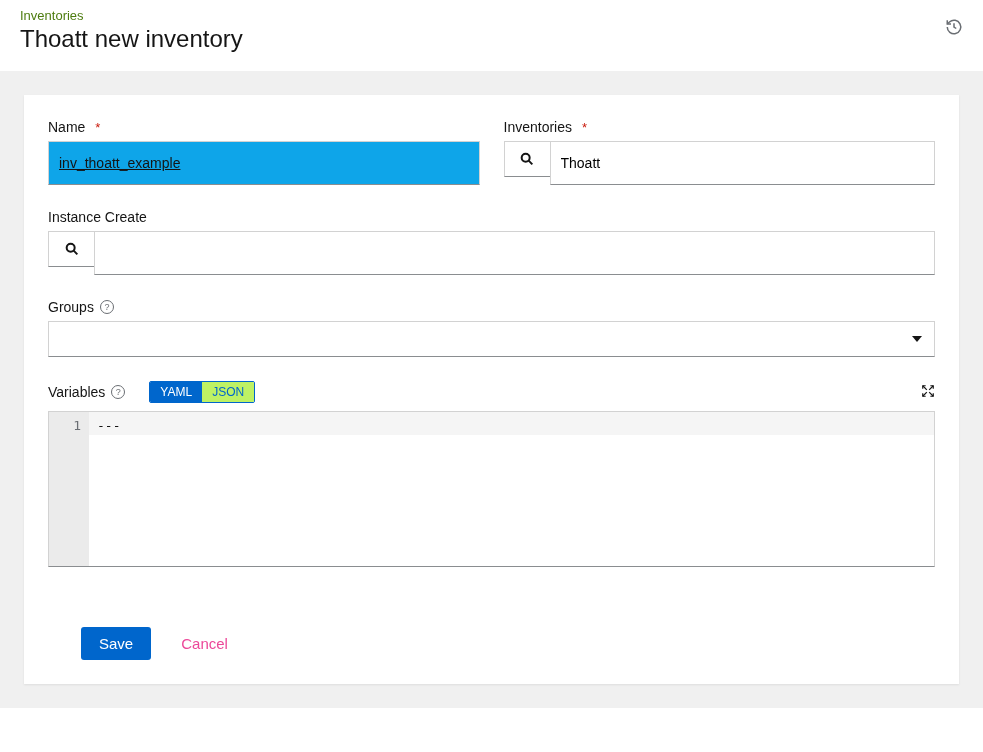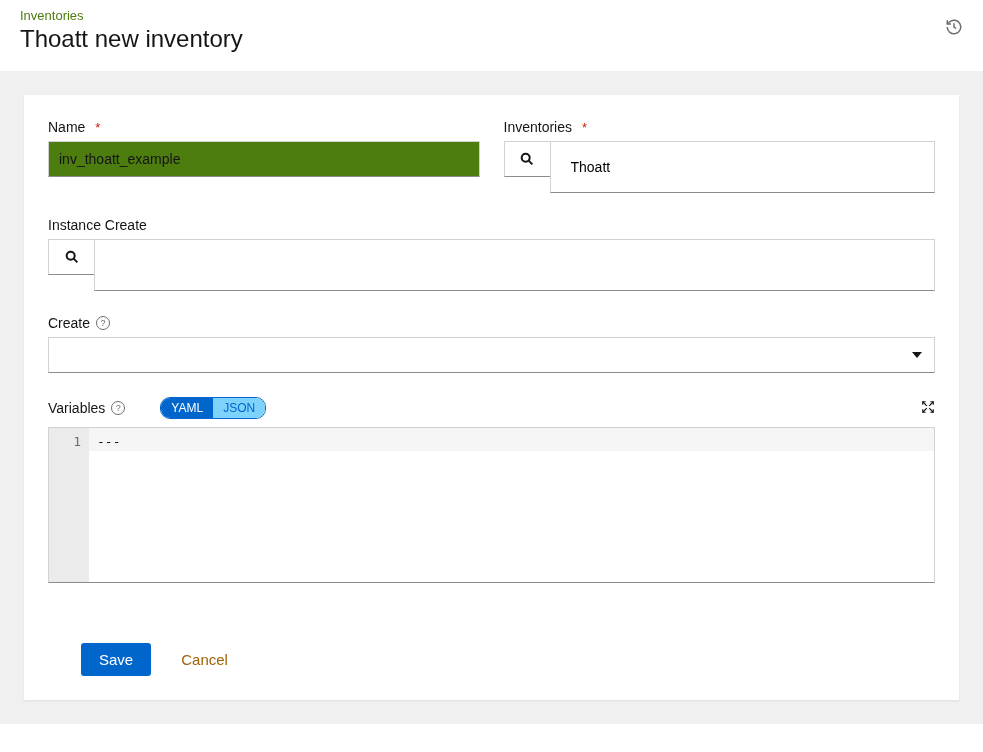--- a/index.html
+++ b/index.html
@@ -59,52 +59,53 @@
     align-items: center;
     gap: 6px;
   }
   .required-asterisk {
     color: #c9190b;
     margin-left: 4px;
     font-size: 13px;
   }
   .text-input {
     width: 100%;
-    height: 36px;
+    height: 44px;
     border: 1px solid #d2d2d2;
     border-bottom: 1px solid #8a8d90;
     padding: 0 10px;
     font-size: 14px;
     color: #151515;
-    background: #4d7c0f;
+    background: #0ea5e9;
     outline: none;
+    text-decoration: underline;
   }
   .input-with-lookup {
     display: flex;
     width: 100%;
   }
   .lookup-btn {
     width: 46px;
     height: 36px;
     border: 1px solid #d2d2d2;
     border-bottom: 1px solid #8a8d90;
     border-right: none;
     background: #fff;
     display: flex;
     align-items: center;
     justify-content: center;
     cursor: pointer;
     color: #151515;
   }
   .lookup-input {
     flex: 1;
-    height: 52px;
-    border: 1px solid #d2d2d2;
-    border-bottom: 1px solid #8a8d90;
-    padding: 0 20px;
+    height: 44px;
+    border: 1px solid #d2d2d2;
+    border-bottom: 1px solid #8a8d90;
+    padding: 0 10px;
     font-size: 14px;
     background: #fff;
     outline: none;
   }
   .ig-group { width: 286px; }
   .labels-group { width: 100%; margin-bottom: 24px; }
   .labels-select {
     width: 100%;
     height: 36px;
     border: 1px solid #d2d2d2;
@@ -130,40 +131,39 @@
     align-items: center;
     justify-content: center;
     font-size: 9px;
     color: #6a6e73;
     cursor: pointer;
   }
   .variables-header {
     display: flex;
     align-items: center;
     margin-bottom: 8px;
-    gap: 11px;
   }
   .variables-label {
     font-size: 14px;
     color: #151515;
     display: flex;
     align-items: center;
     gap: 6px;
   }
   .toggle-group {
     display: inline-flex;
     border: 1px solid #06c;
-    border-radius: 10px;
+    border-radius: 2px;
     overflow: hidden;
     margin-left: 24px;
     font-size: 12px;
   }
   .toggle-btn {
     padding: 3px 10px;
-    background: #7dd3fc;
+    background: #bef264;
     color: #06c;
     border: none;
     cursor: pointer;
     font-size: 12px;
   }
   .toggle-btn.active {
     background: #06c;
     color: #fff;
   }
   .expand-icon {
@@ -210,21 +210,21 @@
     color: #fff;
     border: none;
     border-radius: 3px;
     padding: 8px 18px;
     font-size: 15px;
     cursor: pointer;
   }
   .btn-link {
     background: none;
     border: none;
-    color: #a16207;
+    color: #ec4899;
     font-size: 15px;
     cursor: pointer;
   }
 </style>
 </head>
 <body>
 
 <div class="header">
   <div class="breadcrumb">
     <a href="#">Inventories</a>
@@ -281,21 +281,21 @@
                 <line x1="20" y1="20" x2="14.5" y2="14.5"></line>
               </svg>
           </button>
           <input class="lookup-input" type="text" value="" style="">
         </div>
       </div>
     </div>
 
     <div class="labels-group">
       <div class="label">
-        <span>Create</span>
+        <span>Groups</span>
         <span class="help-icon">?</span>
       </div>
       <div class="labels-select">
         <span class="caret-down"></span>
       </div>
     </div>
 
     <div class="variables-header">
       <div class="variables-label">
         <span>Variables</span>

